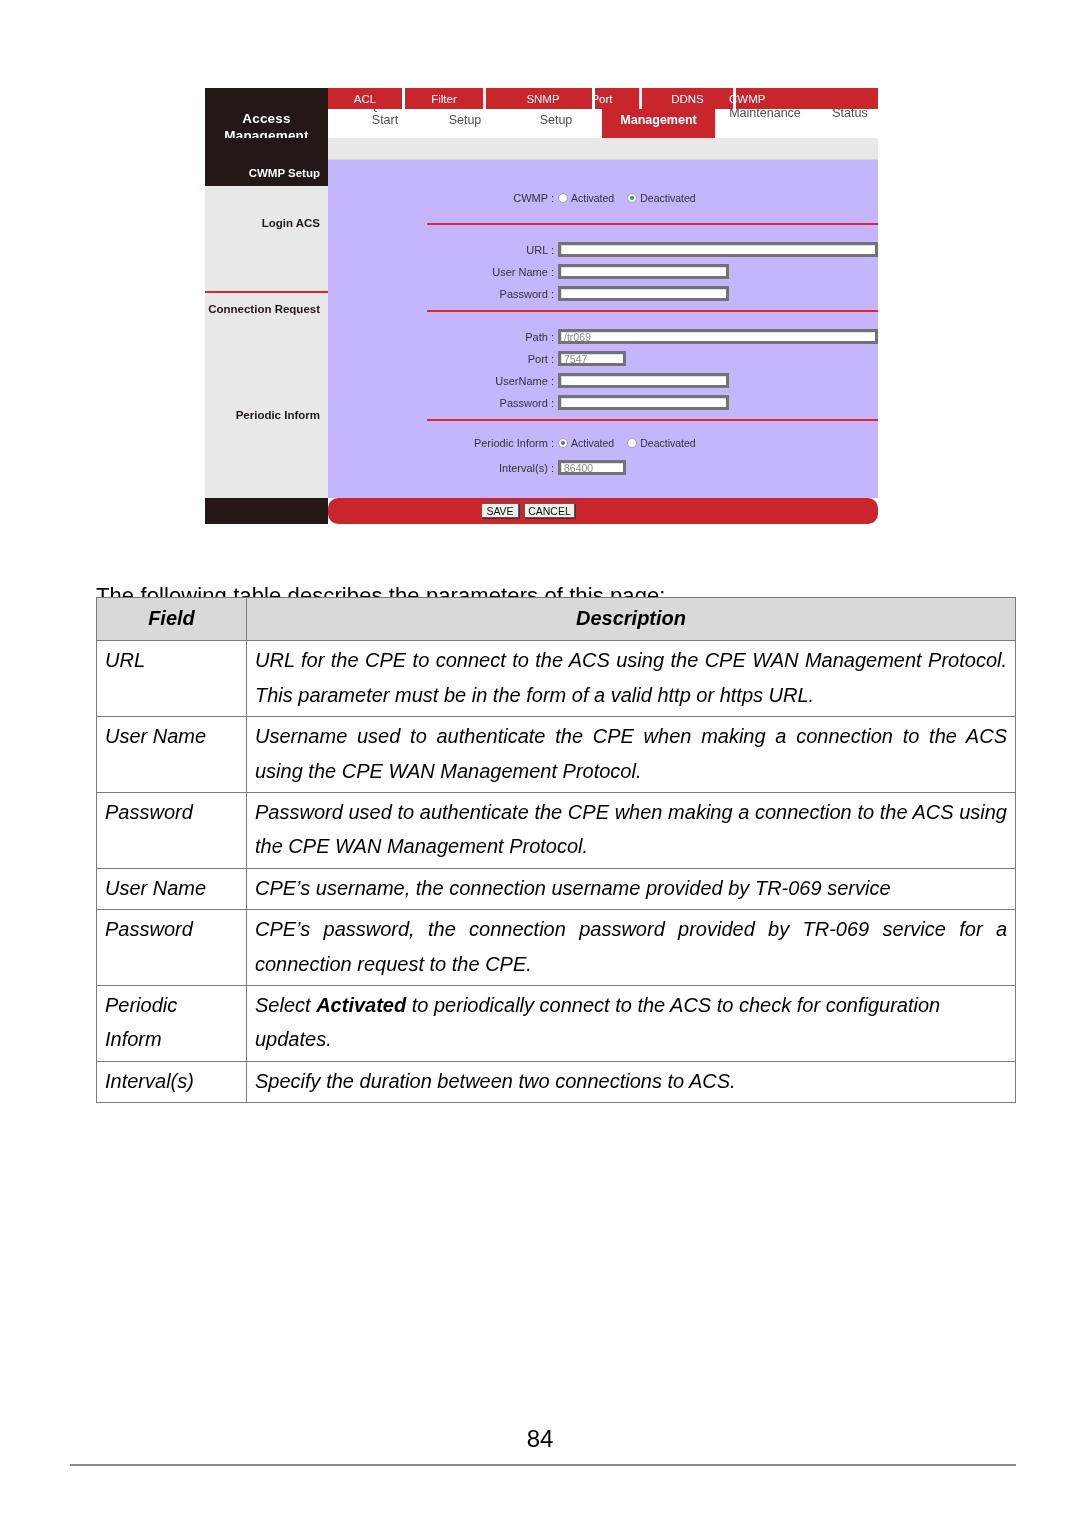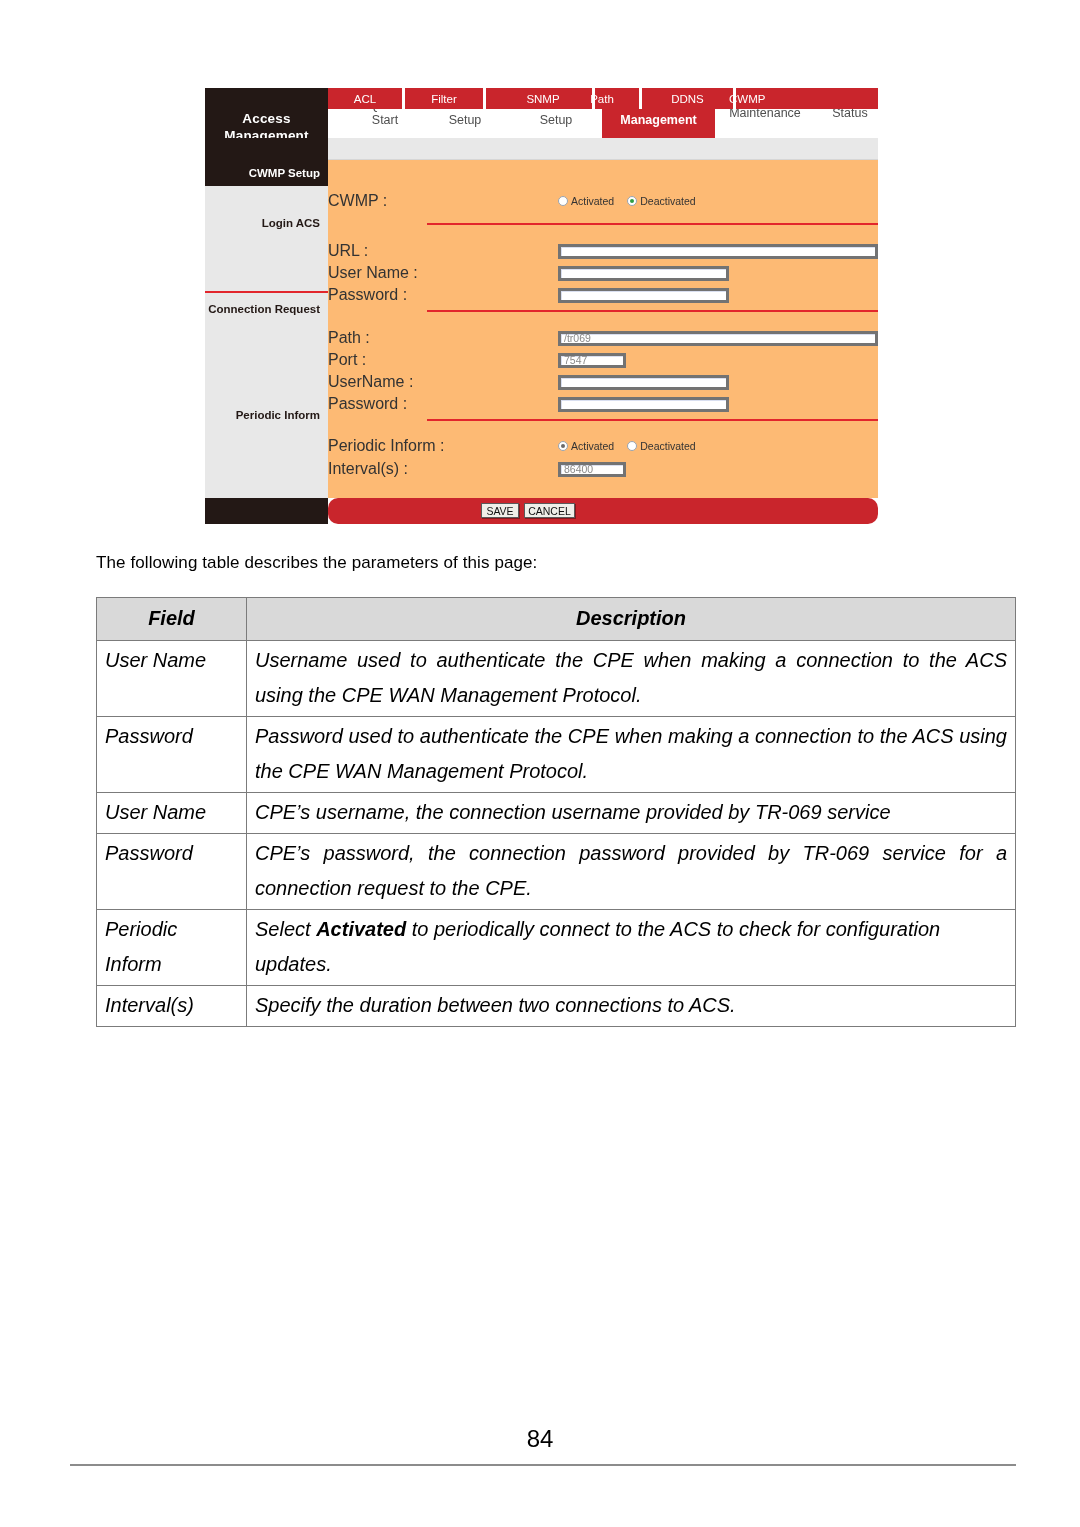--- a/index.html
+++ b/index.html
@@ -52,21 +52,21 @@
   }
   .stab:last-child { border-right: none; }
   .subbar-underline {
     position: absolute; left: 0; top: 50px; width: 123px; height: 21px;
     background: #231815;
   }
 
   .graystrip { height: 22px; background: #e8e8e8; border-bottom: 1px solid #d6d6d6; }
 
   
-  .panel { position: relative; background: #fdba74; height: 338px; }
+  .panel { position: relative; background: #c4b5fd; height: 338px; }
   .side {
     position: absolute; left: 0; top: 0; width: 123px; height: 100%;
     background: #e8e8e8;
   }
   .side-head {
     height: 26px; background: #231815; color: #fff;
     font-size: 11.5px; font-weight: bold;
     display: flex; align-items: center; justify-content: flex-end;
     padding-right: 8px;
   }
@@ -76,21 +76,21 @@
     white-space: nowrap;
   }
   .side-rule {
     position: absolute; left: 0; width: 123px; height: 2px; background: #e2262c;
   }
   .content { position: absolute; left: 123px; top: 0; right: 0; height: 100%; }
   .hr-red { position: absolute; height: 2px; background: #e2262c; left: 0; }
 
   .frow { position: absolute; display: flex; align-items: center; }
   .flabel {
-    font-size: 16px; color: #333; 
+    font-size: 11px; color: #333; text-align: right;
     white-space: nowrap; padding-right: 4px;
   }
   .fbox {
     border: 3px solid #737373; background: #fff; height: 15px;
     font-size: 10.5px; color: #8a8a8a;
     display: flex; align-items: center; padding-left: 3px;
     box-shadow: inset 1px 1px 0 #d9dff0;
   }
   .radio-group { display: flex; align-items: center; gap: 5px; font-size: 10.5px; color: #333; }
   .radio {
@@ -112,22 +112,22 @@
   .btn {
     position: absolute; top: 5px; height: 15px;
     background: #f0efe9; border: 1px solid #5a5a5a;
     font-size: 10.5px; color: #111;
     display: flex; align-items: center; justify-content: center;
     padding: 0 4px; box-shadow: 1px 1px 0 rgba(0,0,0,.35);
   }
 
   
   .intro {
-    position: absolute; left: 96px; top: 553px;
-    font-size: 17px; color: #000; letter-spacing: .1px;
+    position: absolute; left: 96px; top: 583px;
+    font-size: 22px; color: #000; letter-spacing: .1px;
   }
 
   table.params {
     position: absolute; left: 96px; top: 597px;
     width: 920px; border-collapse: collapse;
     table-layout: fixed;
   }
   table.params th, table.params td {
     border: 1px solid #7b7b7b;
     font-size: 20px; line-height: 1.72;
@@ -187,21 +187,21 @@
       </div>
       <div class="ttab" style="left:487px;width:70px">
         <span>Status</span>
       </div>
     </div>
     <div class="subbar-underline"></div>
     <div class="subbar">
       <div class="stab" style="left:0px;width:77px">ACL</div>
       <div class="stab" style="left:77px;width:81px">Filter</div>
       <div class="stab" style="left:166px;width:101px">SNMP</div>
-      <div class="stab" style="left:237px;width:77px">Path</div>
+      <div class="stab" style="left:237px;width:77px">Port</div>
       <div class="stab" style="left:314px;width:94px">DDNS</div>
       <div class="stab" style="left:391px;width:159px;justify-content:flex-start;padding-left:10px">CWMP</div>
     </div>
   </div>
 
   <div class="graystrip"></div>
 
   <div class="panel">
 
     <div class="side">
@@ -302,20 +302,26 @@
       <col>
     </colgroup>
   <thead>
     <tr>
       <th>Field</th>
       <th>Description</th>
     </tr>
   </thead>
   <tbody>
     <tr>
+      <td class="field">URL</td>
+      <td class="desc">
+        <span>URL for the CPE to connect to the ACS using the CPE WAN Management Protocol. This parameter must be in the form of a valid http or https URL.</span>
+      </td>
+    </tr>
+    <tr>
       <td class="field">User Name</td>
       <td class="desc">
         <span>Username used to authenticate the CPE when making a connection to the ACS using the CPE WAN Management Protocol.</span>
       </td>
     </tr>
     <tr>
       <td class="field">Password</td>
       <td class="desc">
         <span>Password used to authenticate the CPE when making a connection to the ACS using the CPE WAN Management Protocol.</span>
       </td>

